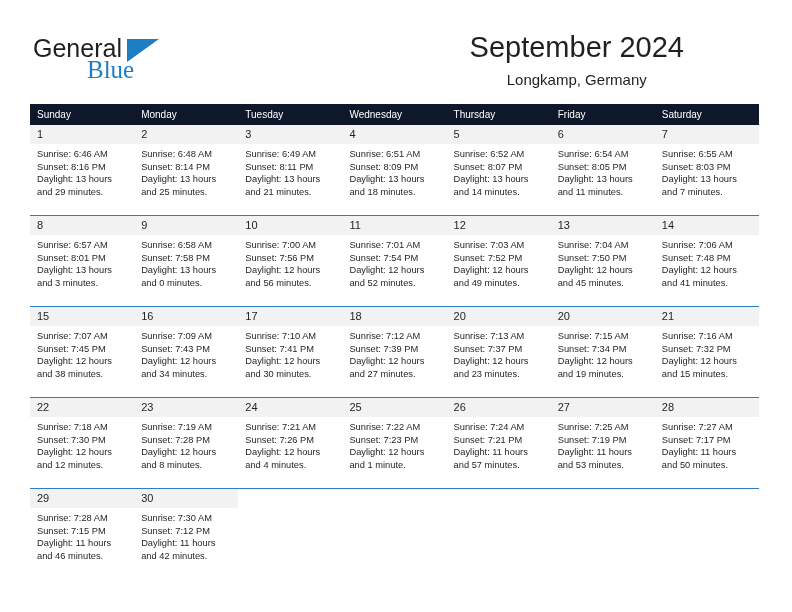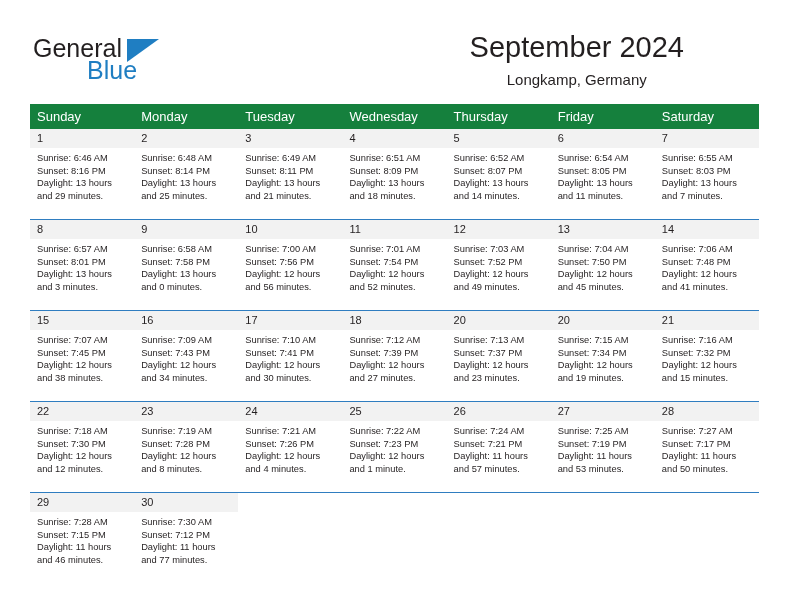--- a/index.html
+++ b/index.html
@@ -46,21 +46,21 @@
     letter-spacing: 0px;
     color: #231f20;
     font-family: "Liberation Sans", sans-serif;
   }
   .brand-blue {
     position: absolute;
     left: 54px;
     top: 22px;
     font-size: 25px;
     color: #1f7ec2;
-    font-family: Liberation Sans, sans-serif;
+    font-family: Liberation Serif, serif;
   }
   .brand-flag {
     position: absolute;
     left: 94px;
     top: 5px;
     width: 0;
     height: 0;
     border-left: 32px solid #1f7ec2;
     border-bottom: 23px solid transparent;
   }
@@ -91,23 +91,23 @@
   .calendar {
     position: absolute;
     left: 30px;
     top: 104px;
     width: 729px;
     border-collapse: collapse;
     table-layout: fixed;
   }
 
   .calendar th {
-    background: #15803d;
+    background: #0f172a;
     color: #ffffff;
-    font-size: 13px;
+    font-size: 10px;
     font-weight: normal;
     text-align: left;
     padding: 5px 0 5px 7px;
     height: 11px;
     border: none;
     margin-left: 13px;
   }
 
   .calendar td {
     vertical-align: top;
@@ -451,21 +451,21 @@
               <div>Daylight: 11 hours</div>
               <div>and 46 minutes.</div>
             </div>
           </td>
           <td>
             <div class="daynum">30</div>
             <div class="details">
               <div>Sunrise: 7:30 AM</div>
               <div>Sunset: 7:12 PM</div>
               <div>Daylight: 11 hours</div>
-              <div>and 77 minutes.</div>
+              <div>and 42 minutes.</div>
             </div>
           </td>
           <td>
             <div class="daynum empty"></div>
           </td>
           <td>
             <div class="daynum empty"></div>
           </td>
           <td>
             <div class="daynum empty"></div>

